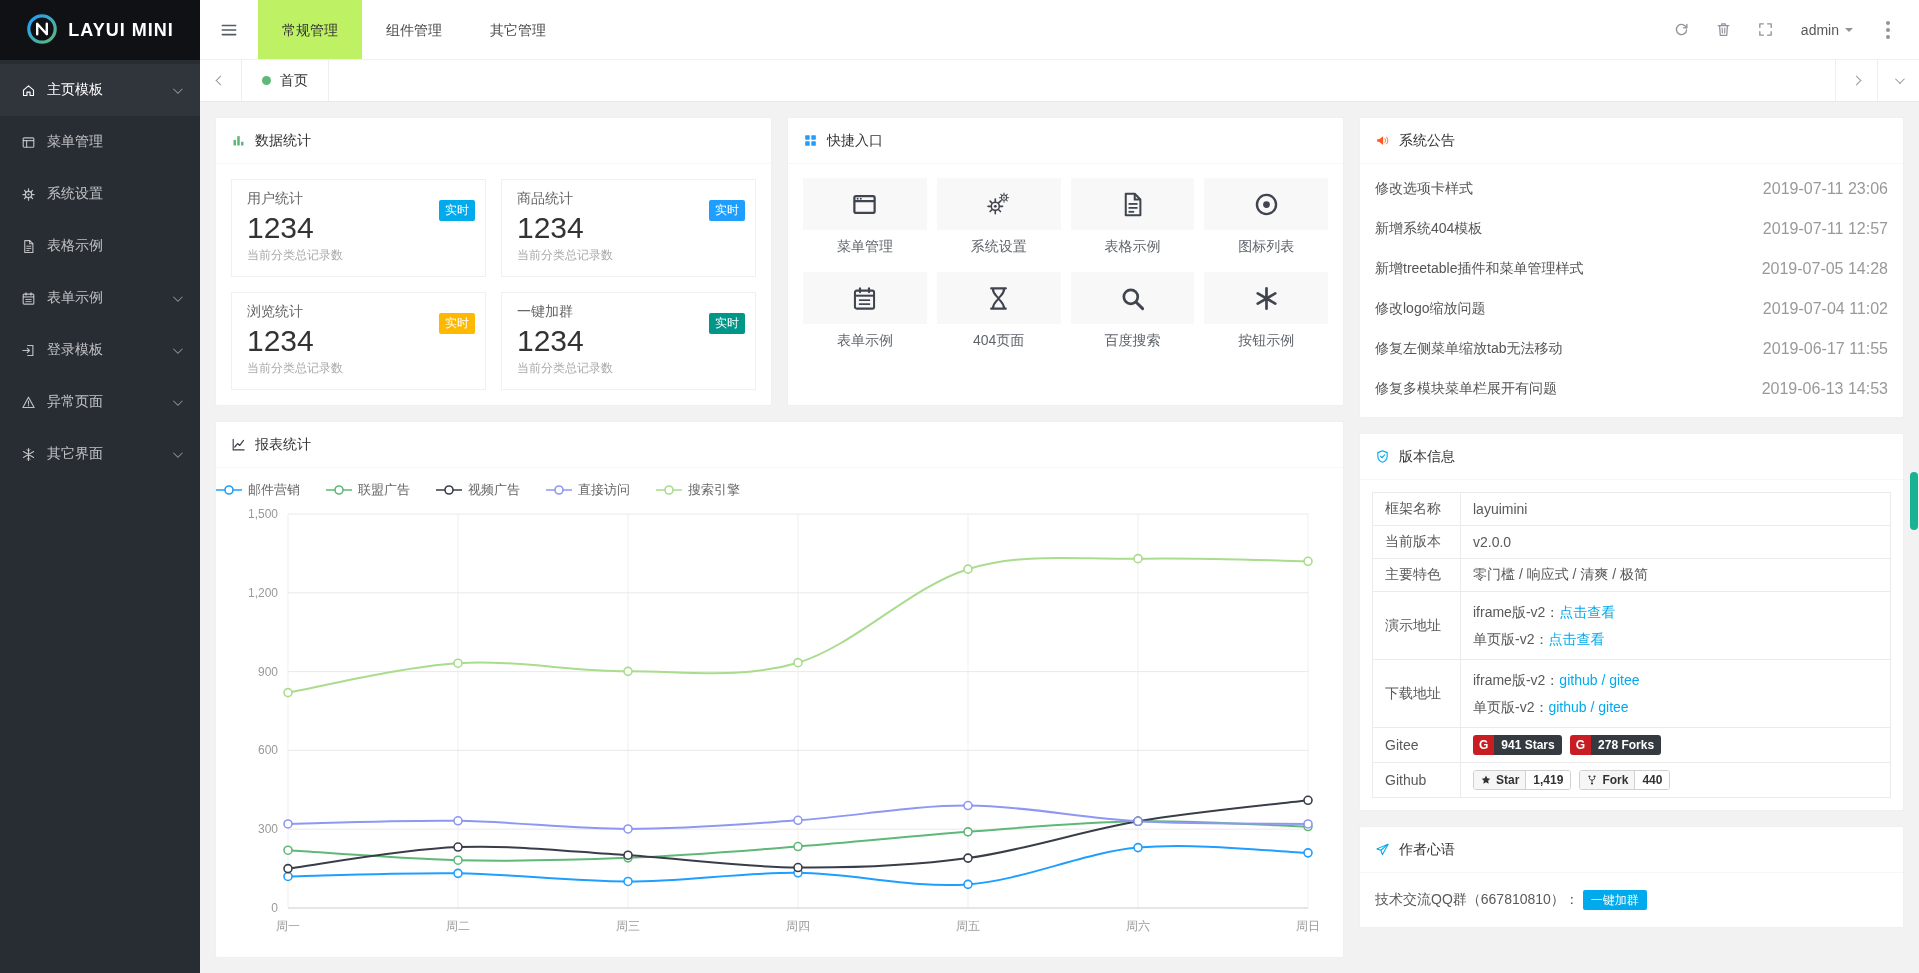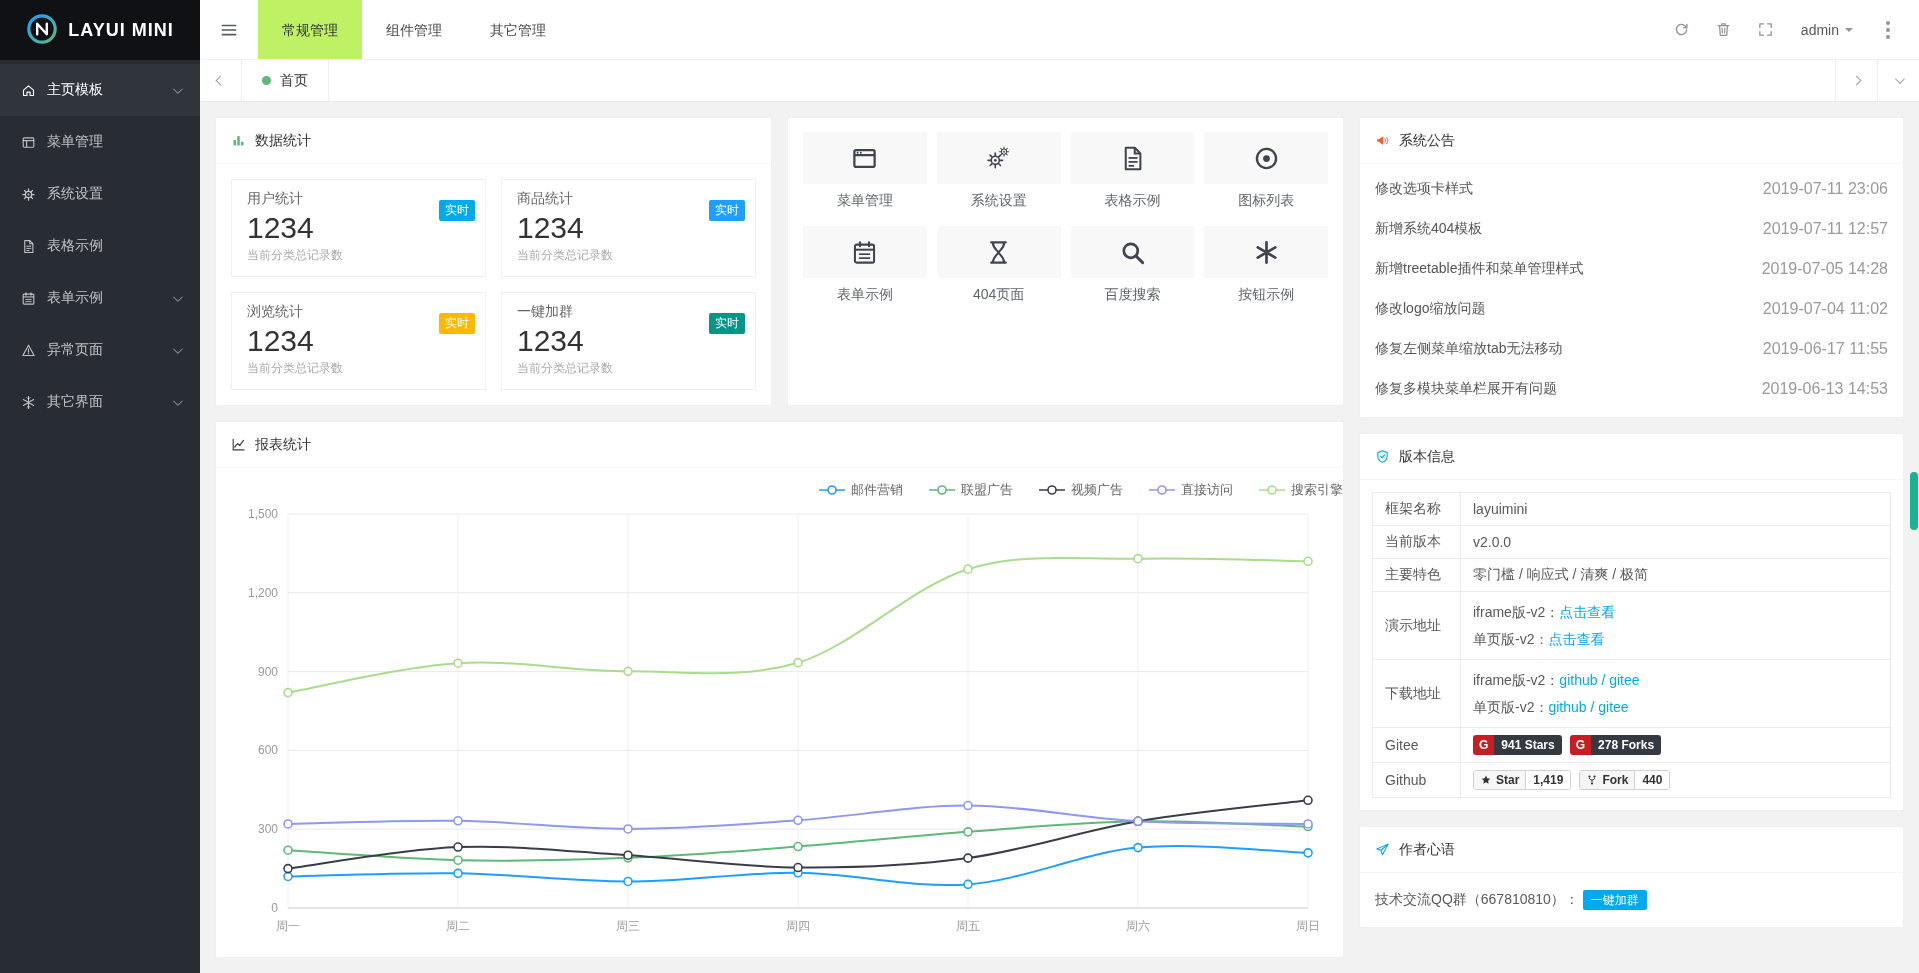--- a/index.html
+++ b/index.html
@@ -67,21 +67,21 @@
   .stat-value { font-size:30px; color:#333; margin:3px 0 2px; }
   .stat-desc { color:#aaa; font-size:12px; }
   .stat-badge { position:absolute; top:20px; right:10px; color:#fff; font-size:12px; padding:2px 6px; border-radius:2px; }
 
   .quick-grid { padding:14px 15px; display:grid; grid-template-columns:repeat(4,1fr); column-gap:10px; row-gap:16px; }
   .quick-item { text-align:center; cursor:pointer; }
   .quick-tile { background:#f8f8f8; height:52px; display:flex; align-items:center; justify-content:center; color:#3f444e; }
   .quick-label { margin-top:8px; color:#60646b; font-size:14px; }
 
   .card-report { flex:1; overflow:hidden; display:flex; flex-direction:column; }
-  .legend { display:flex; justify-content:flex-end; gap:26px; padding:13px 0 3px; flex:none; }
+  .legend { display:flex; justify-content:flex-start; gap:26px; padding:13px 0 3px; flex:none; }
   .legend-item { display:inline-flex; align-items:center; gap:6px; color:#666; font-size:13px; cursor:pointer; }
   .chart-wrap { padding:0 17px 8px; flex:1; }
 
   .an-list { padding:5px 15px 8px; }
   .an-item { height:40px; display:flex; align-items:center; justify-content:space-between; cursor:pointer; }
   .an-text { color:#555; font-size:14px; }
   .an-time { color:#999; font-size:16px; }
 
   .vtable { width:calc(100% - 24px); margin:12px; border-collapse:collapse; font-size:14px; color:#595959; }
   .vtable td { border:1px solid #ebebeb; padding:7px 12px; vertical-align:middle; }
@@ -183,20 +183,32 @@
             </svg>
           </span>
           <span class="mi-label">表单示例</span>
           <span class="mi-chev">
             <i class="chev down"></i>
           </span>
         </div>
         <div class="menu-item">
           <span class="mi-icon">
             <svg viewBox="0 0 24 24" width="15" height="15" aria-hidden="true">
+              <path d="M10 4 H19 V20 H10" fill="none" stroke="currentColor" stroke-width="1.8"></path>
+              <path d="M3 12 H13 M10 8.5 L13.5 12 L10 15.5" fill="none" stroke="currentColor" stroke-width="1.8" stroke-linecap="round" stroke-linejoin="round"></path>
+            </svg>
+          </span>
+          <span class="mi-label">登录模板</span>
+          <span class="mi-chev">
+            <i class="chev down"></i>
+          </span>
+        </div>
+        <div class="menu-item">
+          <span class="mi-icon">
+            <svg viewBox="0 0 24 24" width="15" height="15" aria-hidden="true">
               <path d="M12 3.5 L21 20 H3 Z" fill="none" stroke="currentColor" stroke-width="1.8" stroke-linejoin="round"></path>
               <line x1="12" y1="9.5" x2="12" y2="14.5" stroke="currentColor" stroke-width="1.8" stroke-linecap="round"></line>
               <circle cx="12" cy="17" r="1.1" fill="currentColor"></circle>
             </svg>
           </span>
           <span class="mi-label">异常页面</span>
           <span class="mi-chev">
             <i class="chev down"></i>
           </span>
         </div>
@@ -317,20 +329,31 @@
                 <div class="stat-box">
                   <div class="stat-label">一键加群</div>
                   <div class="stat-value">1234</div>
                   <div class="stat-desc">当前分类总记录数</div>
                   <span class="stat-badge" style="background:#009688">实时</span>
                 </div>
               </div>
           </section>
 
           <section class="card card-quick">
+            <div class="card-header">
+              <span class="ch-icon c-blue">
+                  <svg viewBox="0 0 24 24" width="15" height="15" aria-hidden="true">
+                    <rect x="3.5" y="3.5" width="7.2" height="7.2" rx="1" fill="currentColor"></rect>
+                    <rect x="13.3" y="3.5" width="7.2" height="7.2" rx="1" fill="currentColor"></rect>
+                    <rect x="3.5" y="13.3" width="7.2" height="7.2" rx="1" fill="currentColor"></rect>
+                    <rect x="13.3" y="13.3" width="7.2" height="7.2" rx="1" fill="currentColor"></rect>
+                  </svg>
+                </span>
+              <span>快捷入口</span>
+            </div>
             <div class="quick-grid">
                 <div class="quick-item">
                   <div class="quick-tile">
                     <svg viewBox="0 0 24 24" width="27" height="27" aria-hidden="true">
                       <rect x="3" y="4.5" width="18" height="15" rx="1.5" fill="none" stroke="currentColor" stroke-width="2"></rect>
                       <line x1="3" y1="9" x2="21" y2="9" stroke="currentColor" stroke-width="2"></line>
                       <circle cx="5.9" cy="6.8" r="0.9" fill="currentColor"></circle>
                       <circle cx="8.7" cy="6.8" r="0.9" fill="currentColor"></circle>
                     </svg>
                   </div>

